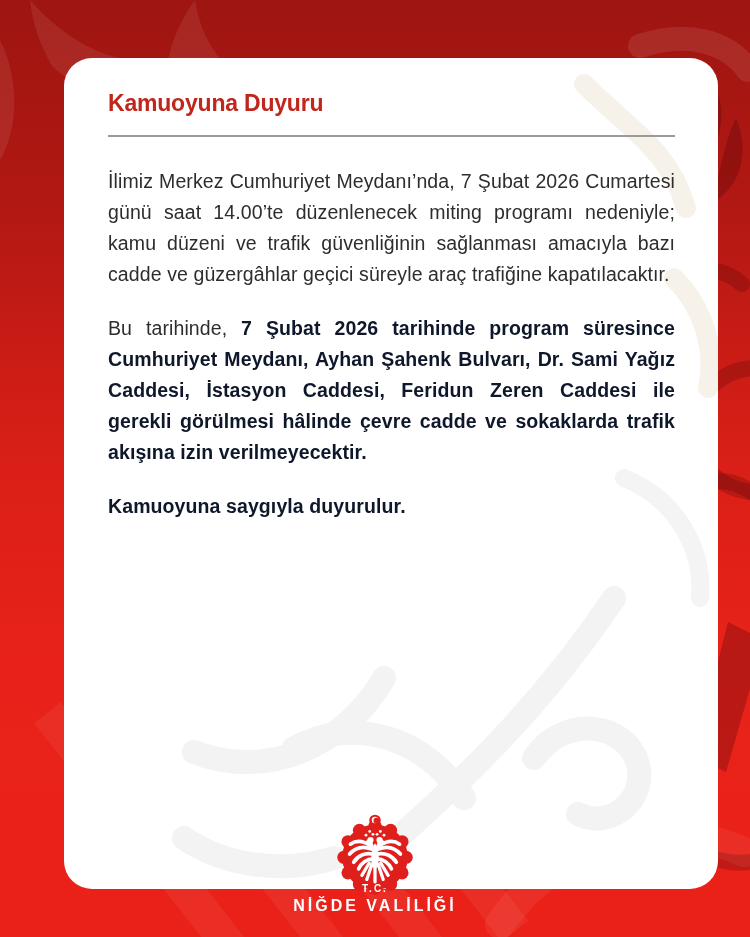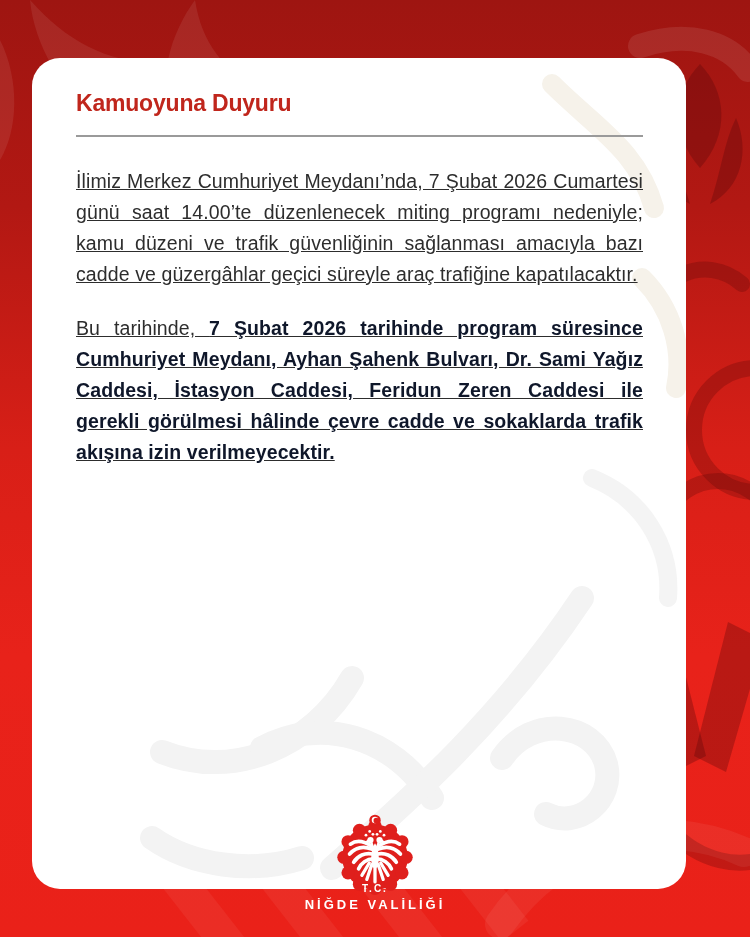--- a/index.html
+++ b/index.html
@@ -11,21 +11,21 @@
     overflow: hidden;
     background: linear-gradient(180deg, #9e1511 0%, #b21813 22%, #d81f17 48%, #e8221a 70%, #ea2119 100%);
   }
   .bg-ornaments {
     position: absolute;
     inset: 0;
     pointer-events: none;
   }
   .card {
     position: absolute;
-    left: 32px;
+    left: 64px;
     top: 58px;
     width: 654px;
     height: 831px;
     background: #ffffff;
     border-radius: 28px;
     overflow: hidden;
   }
   .card-ornaments {
     position: absolute;
     inset: 0;
@@ -52,21 +52,20 @@
     height: 0;
   }
   .body-text { margin-top: 29px; }
   .para {
     margin: 0 0 23px 0;
     font-size: 19.5px;
     line-height: 31px;
     color: #2d2d2d;
     text-align: justify;
     letter-spacing: 0.1px;
-    text-decoration: underline;
   }
   .para .seg-bold { font-weight: bold; color: #0f172a; }
   .emblem {
     position: absolute;
     left: 334px;
     top: 813px;
     width: 82px;
     height: 82px;
   }
   .footer-org {
@@ -78,21 +77,21 @@
     color: #ffffff;
     line-height: 1;
   }
   .footer-org .tc {
     font-size: 10px;
     font-weight: bold;
     letter-spacing: 2px;
   }
   .footer-org .org {
     margin-top: 4px;
-    font-size: 13px;
+    font-size: 16px;
     font-weight: bold;
     letter-spacing: 3px;
   }
 </style>
 </head>
 <body>
 
 <div id="page">
 
   <svg class="bg-ornaments" width="750" height="937" viewBox="0 0 750 937" xmlns="http://www.w3.org/2000/svg">
@@ -151,20 +150,21 @@
         <path d="M560 420 C610 440 640 488 636 540"></path>
       </g>
     </svg>
 
     <div class="card-content">
       <h1 class="title">Kamuoyuna Duyuru</h1>
       <hr class="divider">
       <div class="body-text">
           <p class="para"><span>İlimiz Merkez Cumhuriyet Meydanı’nda, 7 Şubat 2026 Cumartesi günü saat 14.00’te düzenlenecek miting programı nedeniyle; kamu düzeni ve trafik güvenliğinin sağlanması amacıyla bazı cadde ve güzergâhlar geçici süreyle araç trafiğine kapatılacaktır.</span></p>
           <p class="para"><span>Bu tarihinde, </span><span class="seg-bold">7 Şubat 2026 tarihinde program süresince Cumhuriyet Meydanı, Ayhan Şahenk Bulvarı, Dr. Sami Yağız Caddesi, İstasyon Caddesi, Feridun Zeren Caddesi ile gerekli görülmesi hâlinde çevre cadde ve sokaklarda trafik akışına izin verilmeyecektir.</span></p>
+          <p class="para"><span class="seg-bold">Kamuoyuna saygıyla duyurulur.</span></p>
         </div>
     </div>
   </div>
 
   <svg class="emblem" viewBox="0 0 100 100" xmlns="http://www.w3.org/2000/svg">
 
     <g fill="#df1f1c">
       <circle cx="50" cy="54" r="40"></circle>
       <circle cx="88" cy="54" r="8"></circle>
         <circle cx="82.9" cy="73" r="8"></circle>

